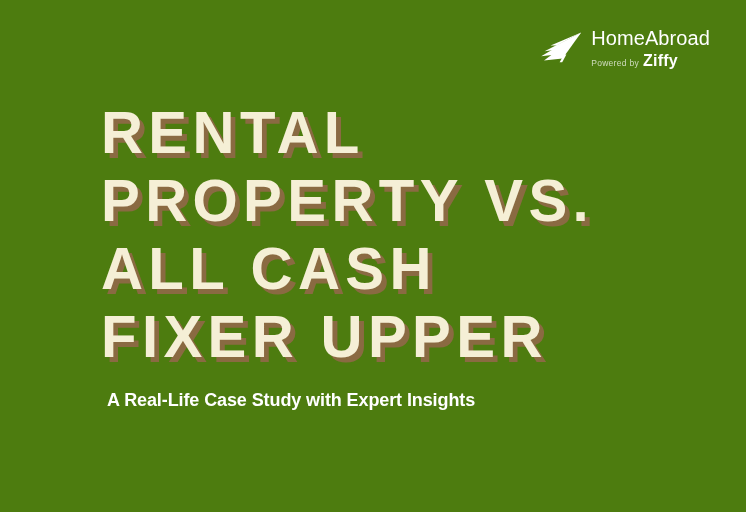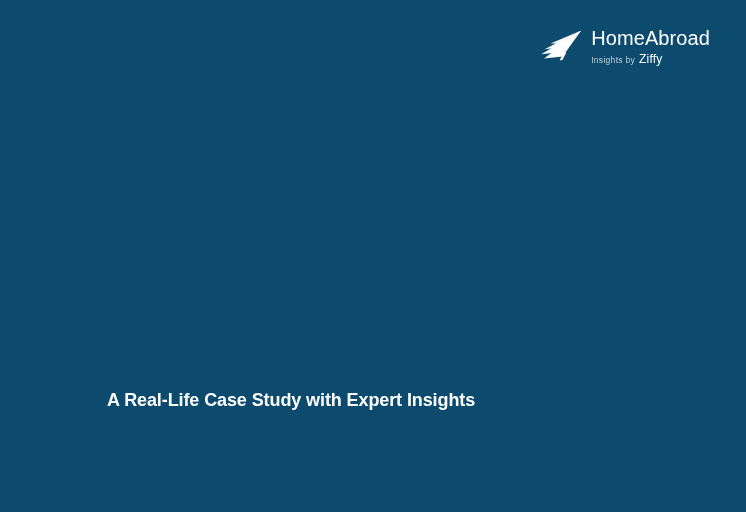--- a/index.html
+++ b/index.html
@@ -11,21 +11,21 @@
     width: 746px;
     height: 512px;
     overflow: hidden;
     font-family: "Liberation Sans", sans-serif;
   }
 
   #slide {
     position: relative;
     width: 746px;
     height: 512px;
-    background: #0c4a6e;
+    background: #4d7c0f;
     overflow: hidden;
   }
 
   
   #brand {
     position: absolute;
     top: 28px;
     right: 36px;
     display: flex;
     align-items: center;
@@ -59,22 +59,22 @@
     white-space: nowrap;
   }
   .brand-powered-pre {
     color: rgba(255,255,255,0.72);
     font-size: 8.5px;
     font-weight: 400;
     letter-spacing: 0.3px;
   }
   .brand-powered-name {
     color: #FFFFFF;
-    font-size: 12px;
-    font-weight: 400;
+    font-size: 16px;
+    font-weight: 700;
     letter-spacing: 0.2px;
   }
 
   
   #headline {
     position: absolute;
     left: 101px;
     top: 99px;
     display: flex;
     flex-direction: column;
@@ -117,22 +117,28 @@
       <path d="M41.2 0.6 L16.6 13.4 L10.6 13.4 Z" fill="#FFFFFF"></path>
       <path d="M41.2 0.6 L18.4 17.6 L4.6 19.3 Z" fill="#FFFFFF"></path>
       <path d="M41.2 0.6 L20.6 22.0 L1.2 24.2 Z" fill="#FFFFFF"></path>
       <path d="M41.2 0.6 L22.6 26.4 L4.0 28.4 Z" fill="#FFFFFF"></path>
       <path d="M24.0 22.4 L26.4 22.4 L22.2 30.2 L19.6 30.2 Z" fill="#FFFFFF"></path>
     </svg>
 
     <div id="brand-text">
       <div class="brand-wordmark">HomeAbroad</div>
       <div class="brand-powered">
-        <span class="brand-powered-pre">Insights by</span>
+        <span class="brand-powered-pre">Powered by</span>
         <span class="brand-powered-name">Ziffy</span>
       </div>
     </div>
   </div>
 
+  <div id="headline">
+    <div class="headline-line">RENTAL</div>
+    <div class="headline-line">PROPERTY VS.</div>
+    <div class="headline-line">ALL CASH</div>
+    <div class="headline-line">FIXER UPPER</div>
+  </div>
 
   <div id="subtitle">A Real-Life Case Study with Expert Insights</div>
 
 </div>
 
 </body></html>

